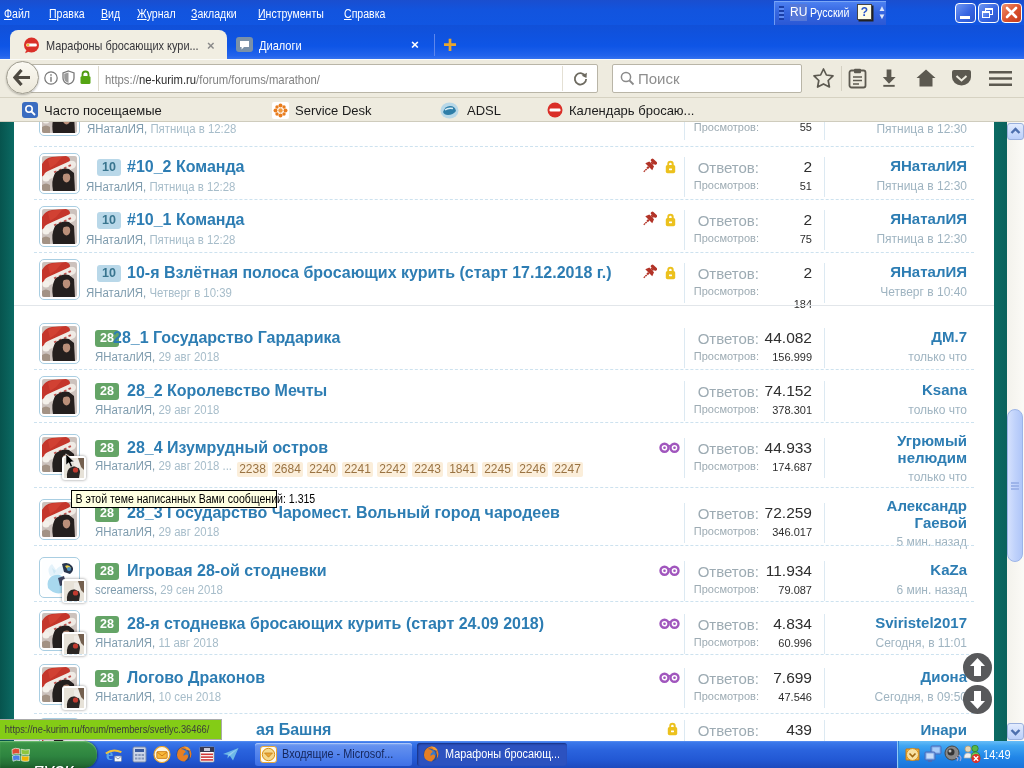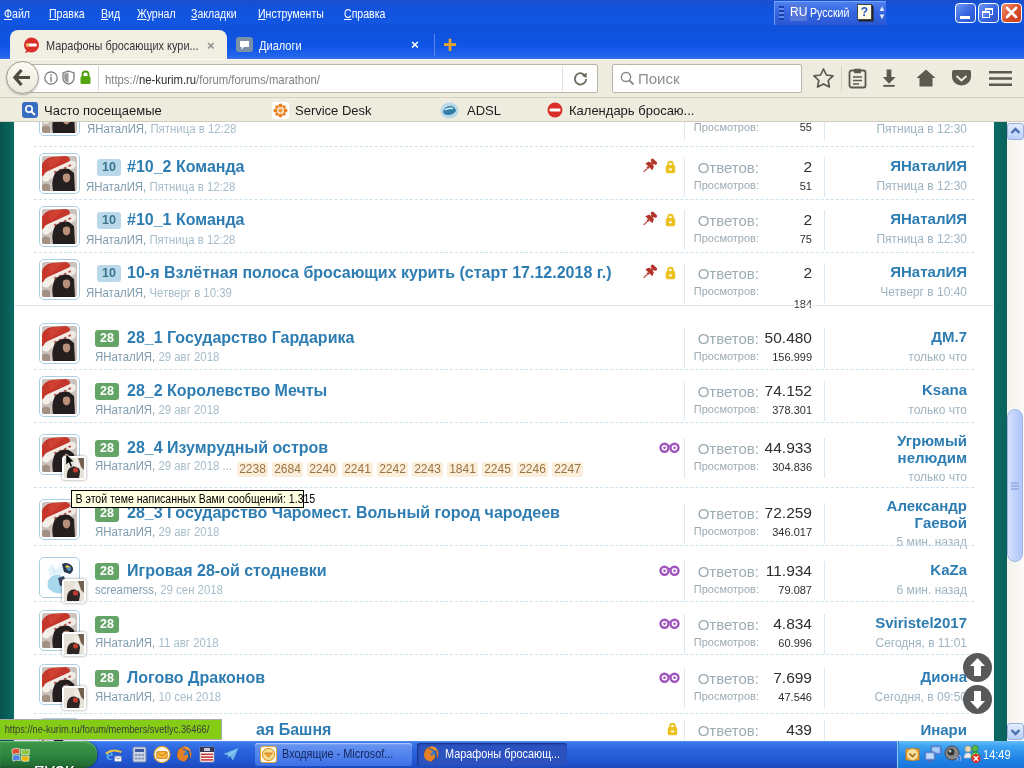--- a/index.html
+++ b/index.html
@@ -40,21 +40,21 @@
 .val1{font-size:15.5px;color:#2e2e2e;text-align:right}
 .lbl2{font-size:11px;color:#9dabb3;text-align:right}
 .val2{font-size:11px;color:#2e2e2e;text-align:right}
 .usr{font-size:15px;font-weight:700;color:#2d7db3;text-align:right;white-space:nowrap}
 .udate{font-size:12px;color:#9fb4c1;text-align:right;white-space:nowrap}
 .pg{display:inline-block;width:31px;height:15px;background:#fbeeda;border-radius:2px;color:#9a7342;font-size:12px;text-align:center;line-height:15px;margin-right:4px}
 .av{width:41px;height:41px;border:1px solid #a9cee2;border-radius:5px;background:#fff;padding:2px}
 .av svg{display:block;border-radius:2px}
 .mini{width:24px;height:24px;background:#fff;border-radius:3px;box-shadow:0 0 3px rgba(0,0,0,.45);padding:2px}
 .mini svg{display:block}
-#tip1{left:71px;top:490px;width:233px;height:18px;background:#ffffe1;border:1px solid #000;font-size:12px;color:#000;line-height:16px;white-space:nowrap}
+#tip1{left:71px;top:490px;width:206px;height:18px;background:#ffffe1;border:1px solid #000;font-size:12px;color:#000;line-height:16px;white-space:nowrap}
 #tip1 span{display:inline-block;padding-left:4px;transform:scaleX(.88);transform-origin:0 50%}
 #stip{left:0px;top:719px;width:222px;height:21px;background:#84cc16;border:1px solid #aaa;border-left:none;font-size:10px;color:#3c3c3c;line-height:19px;white-space:nowrap}
 #stip span{display:inline-block;padding-left:5px;transform:scaleX(.93);transform-origin:0 50%}
 .circ{width:29px;height:29px;border-radius:50%;background:#58595b}
 #taskbar{left:0;top:741px;width:1024px;height:27px;background:linear-gradient(180deg,#5b93f2 0%,#3a77ea 6%,#2a63dd 35%,#2258d4 70%,#1d49bd 100%)}
 #startbtn{left:0;top:741px;width:97px;height:27px;border-radius:0 13px 13px 0;background:linear-gradient(180deg,#3f9a4d 0%,#389145 15%,#2e8540 55%,#256f35 85%,#1c5c2a 100%);box-shadow:inset 0 1px 1px #6fbc72,1px 0 2px rgba(0,0,0,.4)}
 #startbtn span{position:absolute;left:33px;top:18px;color:#fff;font-size:20px;font-weight:400;font-style:italic;text-shadow:1px 1px 1px rgba(0,0,0,.5)}
 .tbtn1{left:255px;top:743px;width:157px;height:23px;border-radius:3px;background:linear-gradient(180deg,#8db1f5 0%,#6491ef 12%,#4a7ceb 70%,#3f70e5 100%);box-shadow:inset 0 1px 0 #a9c4f8}
 .tbtn2{left:417px;top:743px;width:150px;height:23px;border-radius:3px;background:#2c52c0;box-shadow:inset 1px 1px 2px #16307e}
 .tbt{position:absolute;top:4px;font-size:12.5px;white-space:nowrap;transform:scaleX(.87);transform-origin:0 50%}
@@ -341,26 +341,26 @@
 <div class="ab val2" style="right:212px;top:298px;width:70px">184</div>
 <div class="ab usr" style="right:57px;top:264px;width:160px;line-height:16.5px">ЯНаталИЯ</div>
 <div class="ab udate" style="right:57px;top:285px;width:160px">Четверг в 10:40</div>
 <div class="ab" style="left:14px;top:305px;width:980px;height:1px;background:#e2e6ea"></div>
 <div class="ab av" style="left:39px;top:323px">
         <svg width="35" height="35" viewBox="0 0 35 35">
           <use href="#ava"></use>
         </svg>
       </div>
 <div class="ab b28" style="left:95px;top:330px">28</div>
-<div class="ab title" style="left:127px;top:329px">28_1 Государство Гардарика</div>
+<div class="ab title" style="left:113px;top:329px">28_1 Государство Гардарика</div>
 <div class="ab auth" style="left:95px;top:350px">ЯНаталИЯ, <i>29 авг 2018</i></div>
 <div class="ab vsep" style="left:684px;top:328px;height:40px"></div>
 <div class="ab vsep" style="left:824px;top:328px;height:40px"></div>
 <div class="ab lbl1" style="right:265px;top:330px;width:80px">Ответов:</div>
-<div class="ab val1" style="right:212px;top:329px;width:70px">50.480</div>
+<div class="ab val1" style="right:212px;top:329px;width:70px">44.082</div>
 <div class="ab lbl2" style="right:265px;top:350px;width:90px">Просмотров:</div>
 <div class="ab val2" style="right:212px;top:351px;width:70px">156.999</div>
 <div class="ab usr" style="right:57px;top:329px;width:160px;line-height:16.5px">ДМ.7</div>
 <div class="ab udate" style="right:57px;top:350px;width:160px">только что</div>
 <div class="ab dsep" style="left:34px;top:369px;width:940px"></div>
 <div class="ab av" style="left:39px;top:376px">
         <svg width="35" height="35" viewBox="0 0 35 35">
           <use href="#ava"></use>
         </svg>
       </div>
@@ -384,21 +384,21 @@
 <div class="ab b28" style="left:95px;top:440px">28</div>
 <div class="ab title" style="left:127px;top:439px">28_4 Изумрудный остров</div>
 <svg class="ab" style="left:659px;top:441px" width="21" height="14" viewBox="0 0 20 14">
         <use href="#glass"></use>
       </svg>
 <div class="ab vsep" style="left:684px;top:438px;height:40px"></div>
 <div class="ab vsep" style="left:824px;top:438px;height:40px"></div>
 <div class="ab lbl1" style="right:265px;top:440px;width:80px">Ответов:</div>
 <div class="ab val1" style="right:212px;top:439px;width:70px">44.933</div>
 <div class="ab lbl2" style="right:265px;top:460px;width:90px">Просмотров:</div>
-<div class="ab val2" style="right:212px;top:461px;width:70px">304.836</div>
+<div class="ab val2" style="right:212px;top:461px;width:70px">174.687</div>
 <div class="ab usr" style="right:57px;top:433px;width:160px;line-height:16.5px">Угрюмый<br>нелюдим</div>
 <div class="ab udate" style="right:57px;top:470px;width:160px">только что</div>
 <div class="ab auth" style="left:95px;top:459px">ЯНаталИЯ, <i>29 авг 2018</i> <span style="color:#a7bdca">...</span></div>
 <div class="ab" style="left:237px;top:459px"><span class="pg">2238</span><span class="pg">2684</span><span class="pg">2240</span><span class="pg">2241</span><span class="pg">2242</span><span class="pg">2243</span><span class="pg">1841</span><span class="pg">2245</span><span class="pg">2246</span><span class="pg">2247</span></div>
 <div class="ab mini" style="left:62px;top:456px">
         <svg width="20" height="20" viewBox="0 0 20 20">
           <use href="#avm"></use>
         </svg>
       </div>
 <svg class="ab" style="left:65px;top:453px" width="11" height="16" viewBox="0 0 13 19">
@@ -451,20 +451,21 @@
         <svg width="35" height="35" viewBox="0 0 35 35">
           <use href="#ava"></use>
         </svg>
       </div>
 <div class="ab mini" style="left:62px;top:632px">
         <svg width="20" height="20" viewBox="0 0 20 20">
           <use href="#avm"></use>
         </svg>
       </div>
 <div class="ab b28" style="left:95px;top:616px">28</div>
+<div class="ab title" style="left:127px;top:615px">28-я стодневка бросающих курить (старт 24.09 2018)</div>
 <div class="ab auth" style="left:95px;top:636px">ЯНаталИЯ, <i>11 авг 2018</i></div>
 <svg class="ab" style="left:659px;top:617px" width="21" height="14" viewBox="0 0 20 14">
         <use href="#glass"></use>
       </svg>
 <div class="ab vsep" style="left:684px;top:614px;height:40px"></div>
 <div class="ab vsep" style="left:824px;top:614px;height:40px"></div>
 <div class="ab lbl1" style="right:265px;top:616px;width:80px">Ответов:</div>
 <div class="ab val1" style="right:212px;top:615px;width:70px">4.834</div>
 <div class="ab lbl2" style="right:265px;top:636px;width:90px">Просмотров:</div>
 <div class="ab val2" style="right:212px;top:637px;width:70px">60.996</div>

